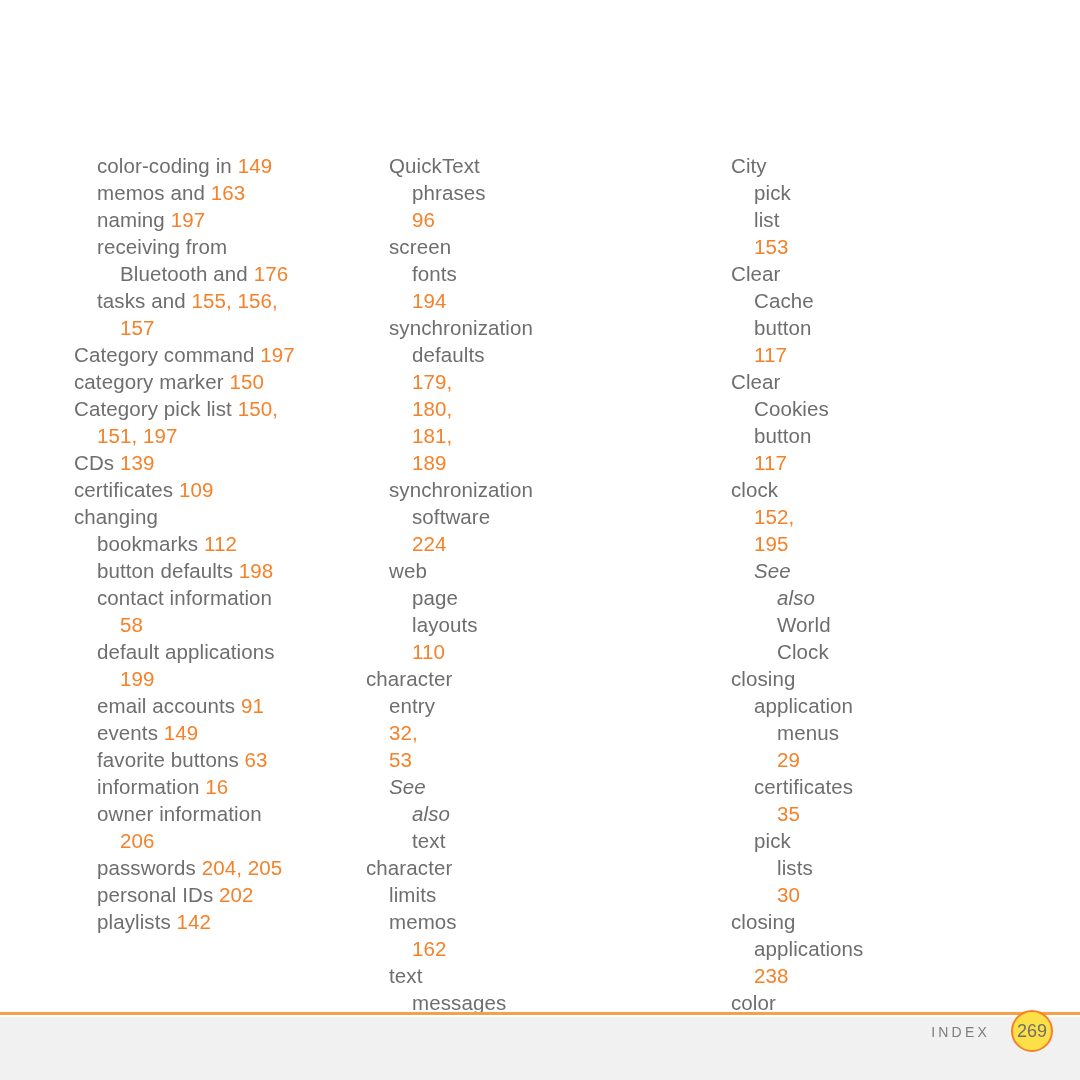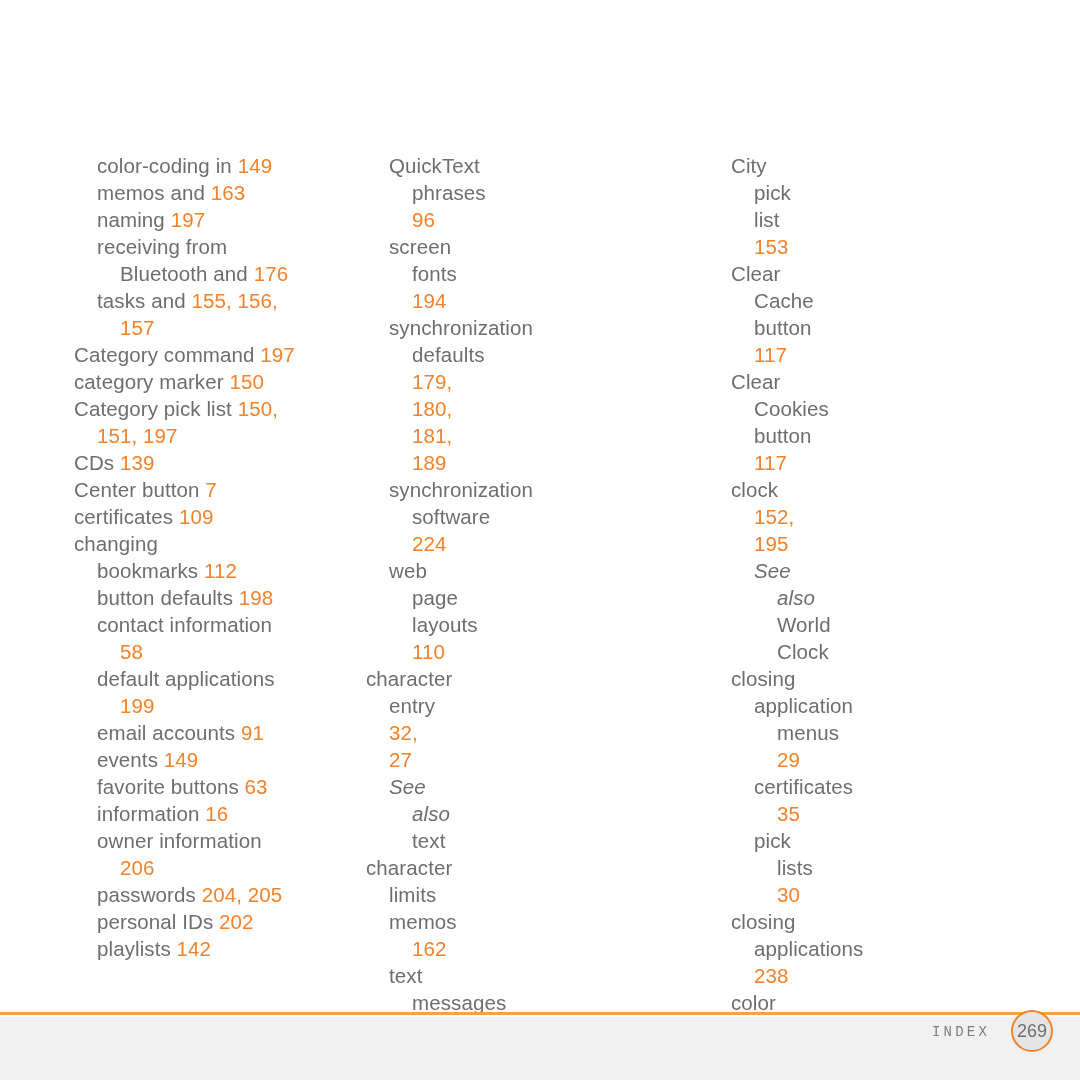--- a/index.html
+++ b/index.html
@@ -62,21 +62,20 @@
     font-style: italic;
   }
 
   
   #footer {
     position: absolute;
     left: 0;
     top: 1012px;
     width: 1080px;
     height: 68px;
-    font-family: Liberation Mono, monospace;
   }
   #footer-rule {
     position: absolute;
     left: 0;
     top: 0;
     width: 1080px;
     height: 3px;
     background: #f5a04b;
   }
   #footer-band {
@@ -96,21 +95,21 @@
     color: #7d7d7d;
   }
   #page-badge {
     position: absolute;
     left: 1011px;
     top: 1010px;
     width: 42px;
     height: 42px;
     border: 2px solid #f4822a;
     border-radius: 50%;
-    background: #e5e5e5;
+    background: #fde047;
     display: flex;
     align-items: center;
     justify-content: center;
     font-size: 18px;
     color: #6e6e6e;
     box-sizing: border-box;
   }
 </style>
 </head>
 <body>
@@ -121,21 +120,20 @@
     <div class="column col-1">
         <div class="entry lvl-1"><span>color-coding in </span><span class="num">149</span></div>
         <div class="entry lvl-1"><span>memos and </span><span class="num">163</span></div>
         <div class="entry lvl-1"><span>naming </span><span class="num">197</span></div>
         <div class="entry lvl-1"><span>receiving from Bluetooth and </span><span class="num">176</span></div>
         <div class="entry lvl-1"><span>tasks and </span><span class="num">155, 156, 157</span></div>
         <div class="entry lvl-0"><span>Category command </span><span class="num">197</span></div>
         <div class="entry lvl-0"><span>category marker </span><span class="num">150</span></div>
         <div class="entry lvl-0"><span>Category pick list </span><span class="num">150, 151, 197</span></div>
         <div class="entry lvl-0"><span>CDs </span><span class="num">139</span></div>
-        <div class="entry lvl-0"><span>Center button </span><span class="num">7</span></div>
         <div class="entry lvl-0"><span>certificates </span><span class="num">109</span></div>
         <div class="entry lvl-0"><span>changing</span></div>
         <div class="entry lvl-1"><span>bookmarks </span><span class="num">112</span></div>
         <div class="entry lvl-1"><span>button defaults </span><span class="num">198</span></div>
         <div class="entry lvl-1"><span>contact information </span><span class="num">58</span></div>
         <div class="entry lvl-1"><span>default applications </span><span class="num">199</span></div>
         <div class="entry lvl-1"><span>email accounts </span><span class="num">91</span></div>
         <div class="entry lvl-1"><span>events </span><span class="num">149</span></div>
         <div class="entry lvl-1"><span>favorite buttons </span><span class="num">63</span></div>
         <div class="entry lvl-1"><span>information </span><span class="num">16</span></div>
@@ -143,21 +141,21 @@
         <div class="entry lvl-1"><span>passwords </span><span class="num">204, 205</span></div>
         <div class="entry lvl-1"><span>personal IDs </span><span class="num">202</span></div>
         <div class="entry lvl-1"><span>playlists </span><span class="num">142</span></div>
       </div>
     <div class="column col-2">
         <div class="entry lvl-1"><span>QuickText phrases </span><span class="num">96</span></div>
         <div class="entry lvl-1"><span>screen fonts </span><span class="num">194</span></div>
         <div class="entry lvl-1"><span>synchronization defaults </span><span class="num">179, 180, 181, 189</span></div>
         <div class="entry lvl-1"><span>synchronization software </span><span class="num">224</span></div>
         <div class="entry lvl-1"><span>web page layouts </span><span class="num">110</span></div>
-        <div class="entry lvl-0"><span>character entry </span><span class="num">32, 27</span></div>
+        <div class="entry lvl-0"><span>character entry </span><span class="num">32, 53</span></div>
         <div class="entry lvl-1"><span class="ital">See also</span><span> text</span></div>
         <div class="entry lvl-0"><span>character limits</span></div>
         <div class="entry lvl-1"><span>memos </span><span class="num">162</span></div>
         <div class="entry lvl-1"><span>text messages </span><span class="num">95</span></div>
         <div class="entry lvl-0"><span>character searches </span></div>
       </div>
     <div class="column col-3">
         <div class="entry lvl-0"><span>City pick list </span><span class="num">153</span></div>
         <div class="entry lvl-0"><span>Clear Cache button </span><span class="num">117</span></div>
         <div class="entry lvl-0"><span>Clear Cookies button </span><span class="num">117</span></div>

